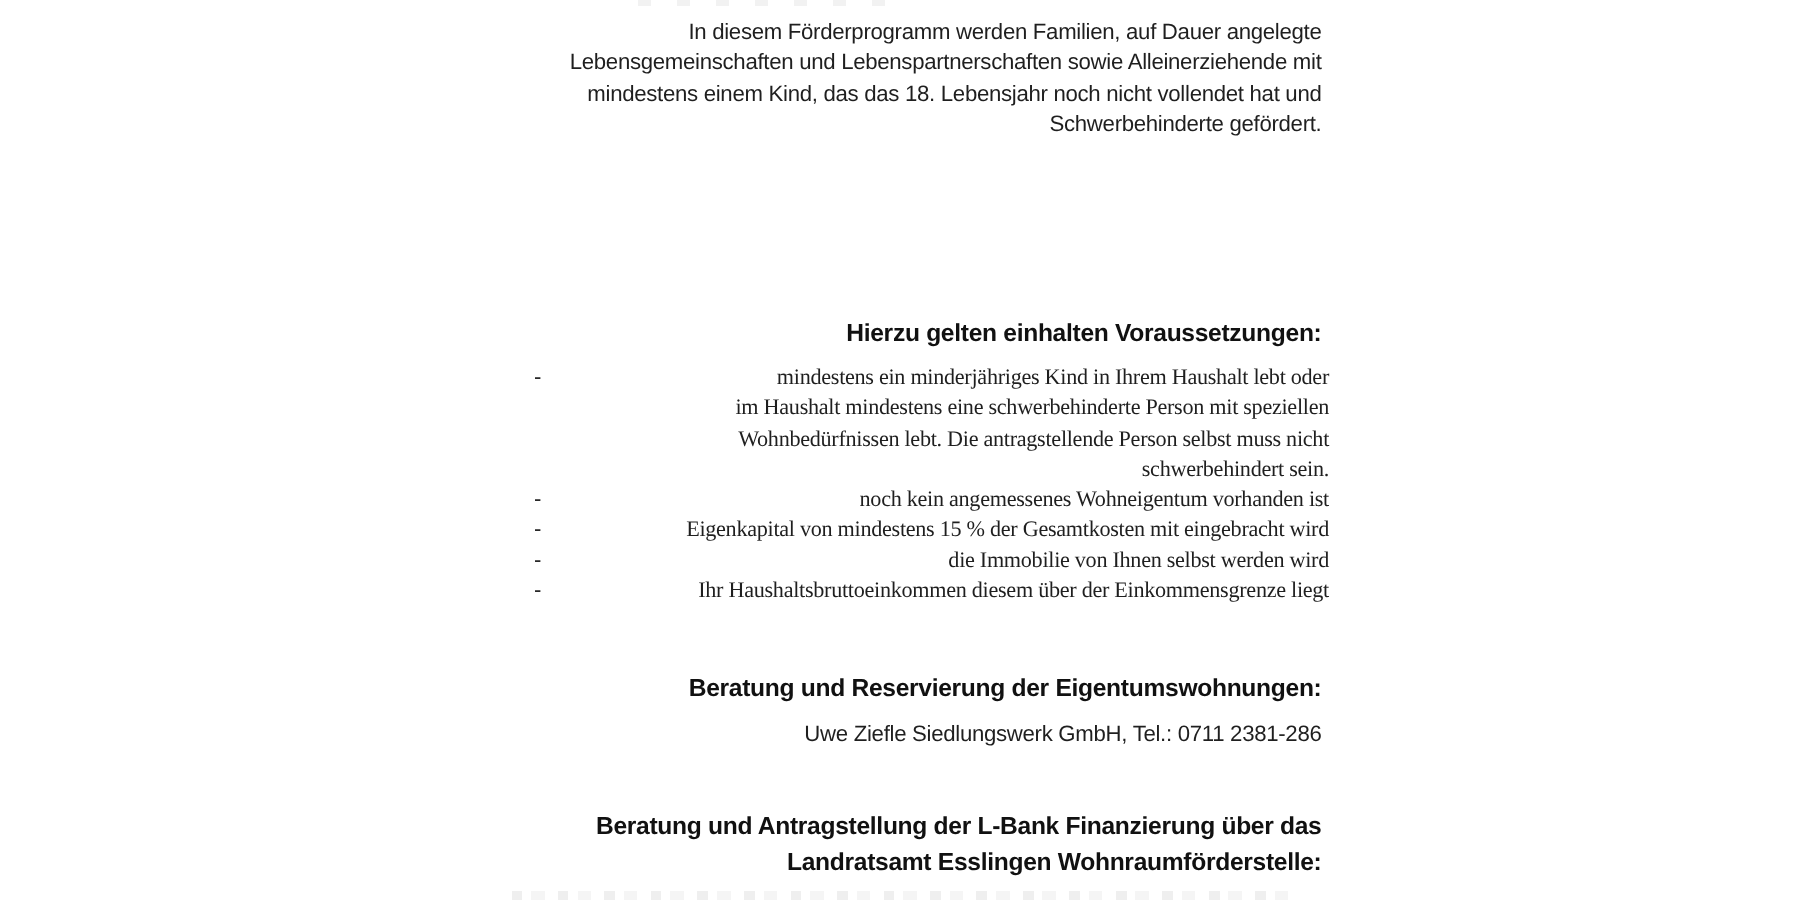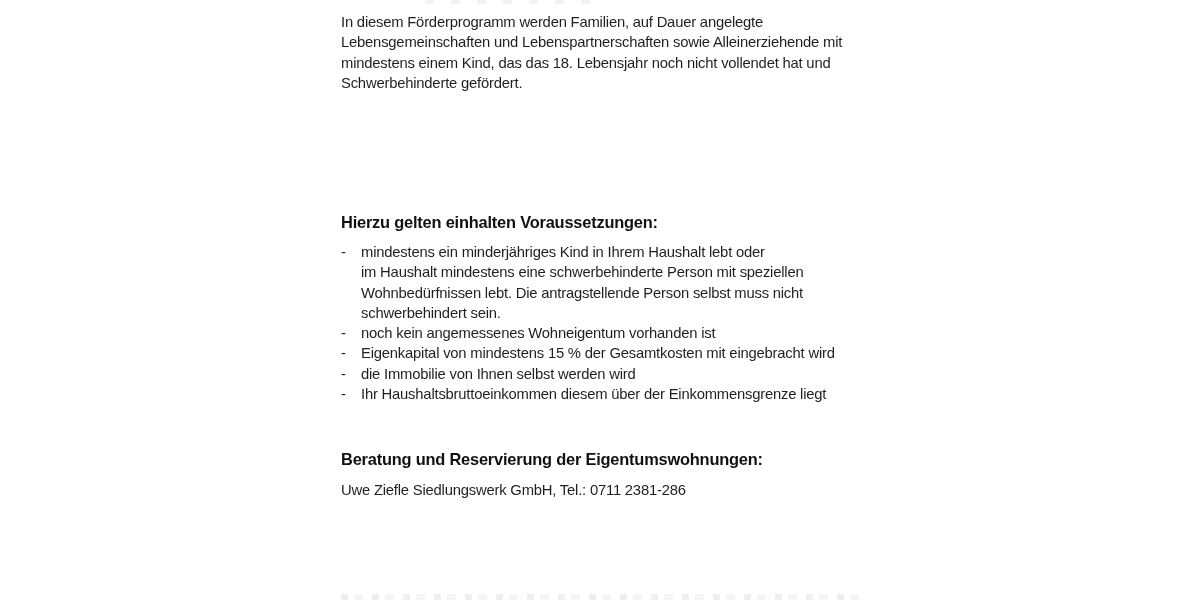--- a/index.html
+++ b/index.html
@@ -1,15 +1,15 @@
 <!DOCTYPE html>
 <html><head>
 <meta charset="utf-8">
 <style>
-  * { margin: 0; padding: 0; box-sizing: border-box; }
+  * { margin: 0; padding: 0; box-sizing: border-box; text-align: right; }
   html, body { width: 1200px; height: 600px; overflow: hidden; }
   body {
     background: #ffffff;
     font-family: "Liberation Sans", "DejaVu Sans", sans-serif;
     color: #1f1f1f;
   }
   .page {
     position: relative;
     width: 1200px;
     height: 600px;
@@ -35,21 +35,21 @@
   }
   .heading-requirements { position: absolute; left: 341px; top: 211px; width: 540px; }
   .requirements-list { position: absolute; left: 341px; top: 242px; width: 545px; }
   .req-item { display: flex; align-items: flex-start; }
   .req-dash {
     flex: 0 0 20px;
     font-size: 14.8px;
     line-height: 20.3px;
     color: #1f1f1f;
   }
-  .req-text { flex: 1 1 auto; }
+  .req-text { flex: 1 1 auto; font-family: Liberation Serif, serif; }
   .heading-reservation { position: absolute; left: 341px; top: 448px; width: 540px; }
   .contact-line { position: absolute; left: 341px; top: 480px; width: 540px; }
   .heading-financing { position: absolute; left: 341px; top: 540px; width: 540px; }
   
   .cutoff-top {
     position: absolute;
     left: 425px;
     top: 0;
     width: 170px;
     height: 4px;
@@ -114,16 +114,18 @@
     <div class="req-item">
       <span class="req-dash">-</span>
       <span class="body-text req-text">Ihr Haushaltsbruttoeinkommen diesem über der Einkommensgrenze liegt</span>
     </div>
   </div>
 
   <h3 class="heading heading-reservation">Beratung und Reservierung der Eigentumswohnungen:</h3>
 
   <p class="body-text contact-line">Uwe Ziefle Siedlungswerk GmbH, Tel.: 0711 2381-286</p>
 
+  <h3 class="heading heading-financing">Beratung und Antragstellung der L-Bank Finanzierung über das
+Landratsamt Esslingen Wohnraumförderstelle:</h3>
 
   <div class="cutoff-bottom"></div>
 
 </div>
 
 </body></html>

